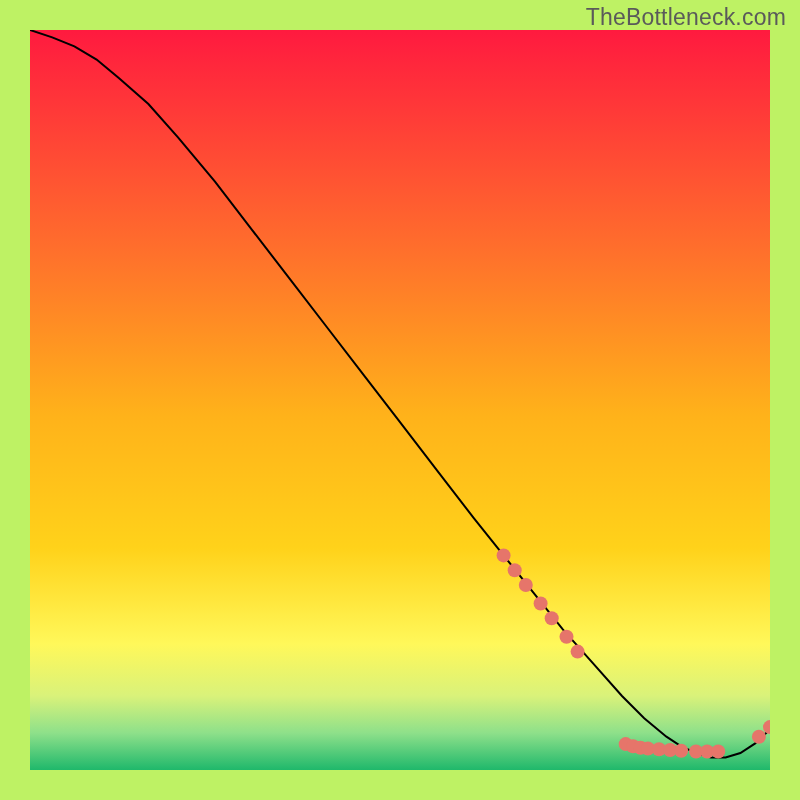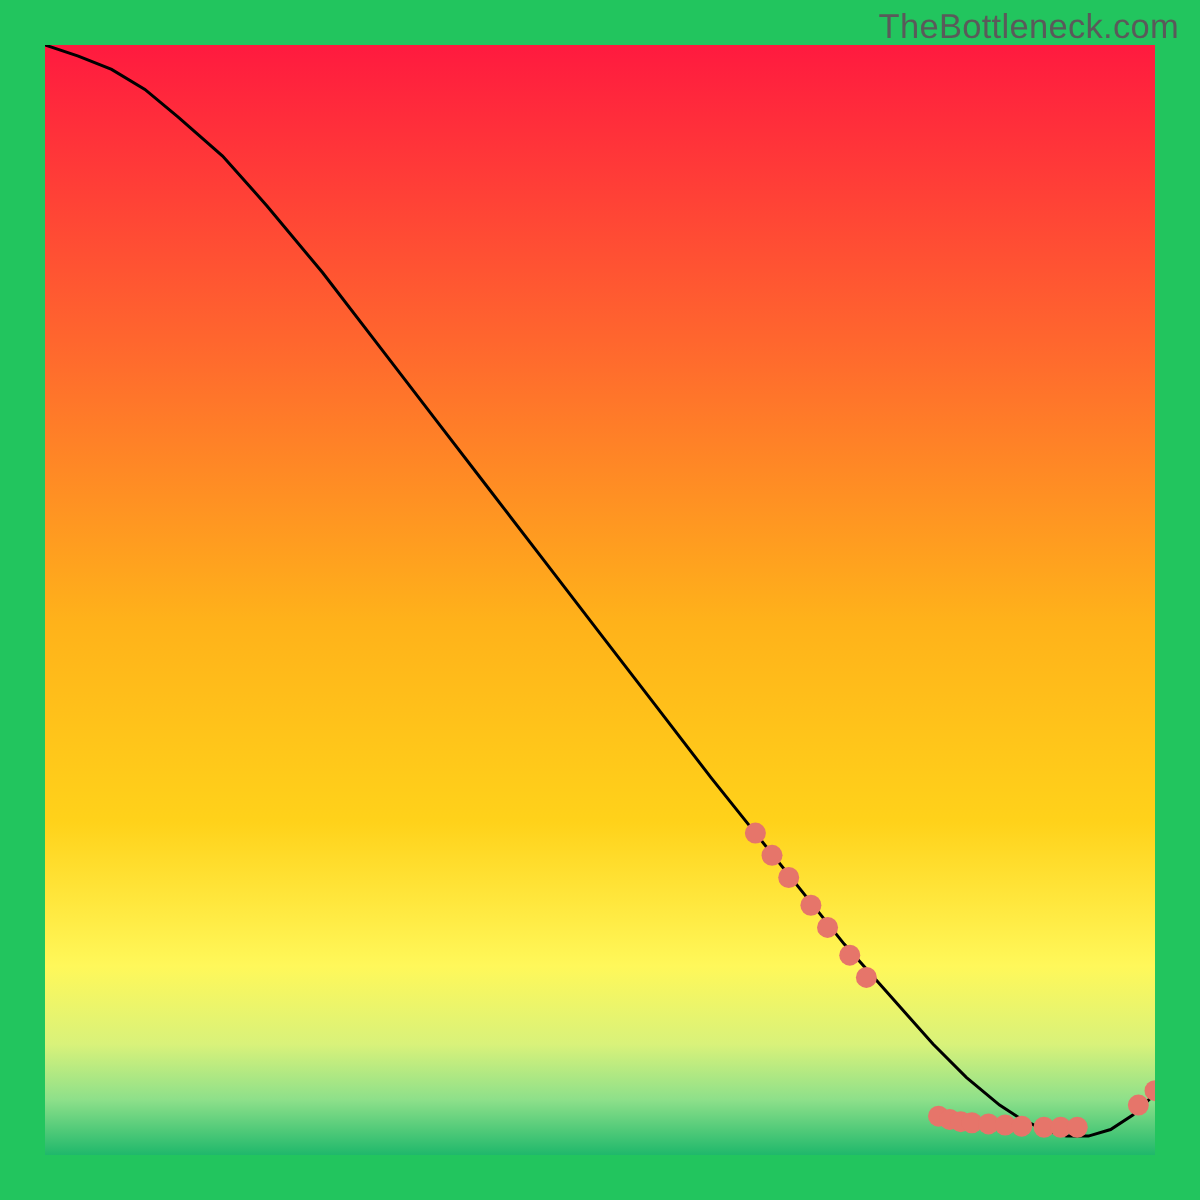--- a/index.html
+++ b/index.html
@@ -8,21 +8,21 @@
     width: 800px;
     height: 800px;
     background: #000;
     font-family: Arial, Helvetica, sans-serif;
     overflow: hidden;
   }
   .frame {
     position: relative;
     width: 800px;
     height: 800px;
-    background: #22c55e;
+    background: #bef264;
   }
   .watermark {
     position: absolute;
     top: 4px;
     right: 14px;
     color: #5a5a5a;
     font-size: 23px;
     font-weight: 400;
     letter-spacing: 0.2px;
     user-select: none;

